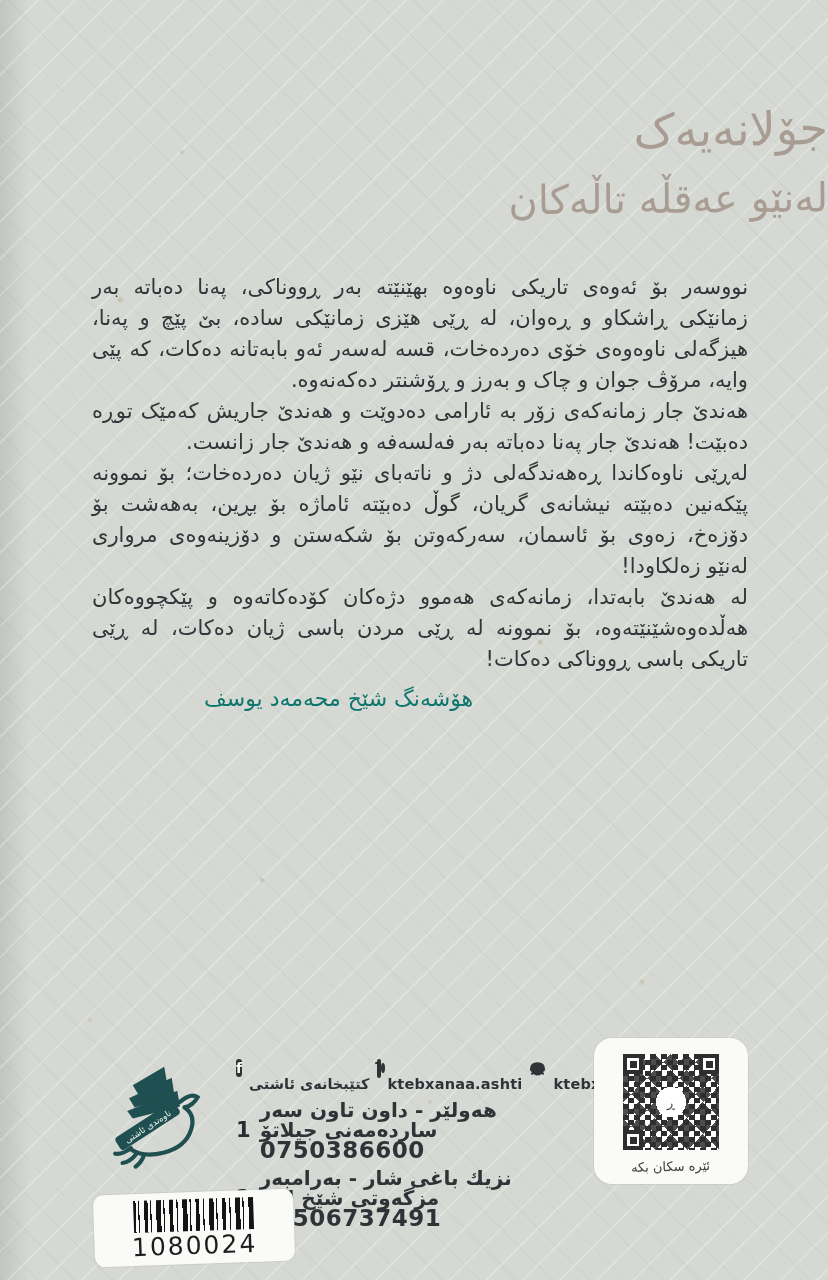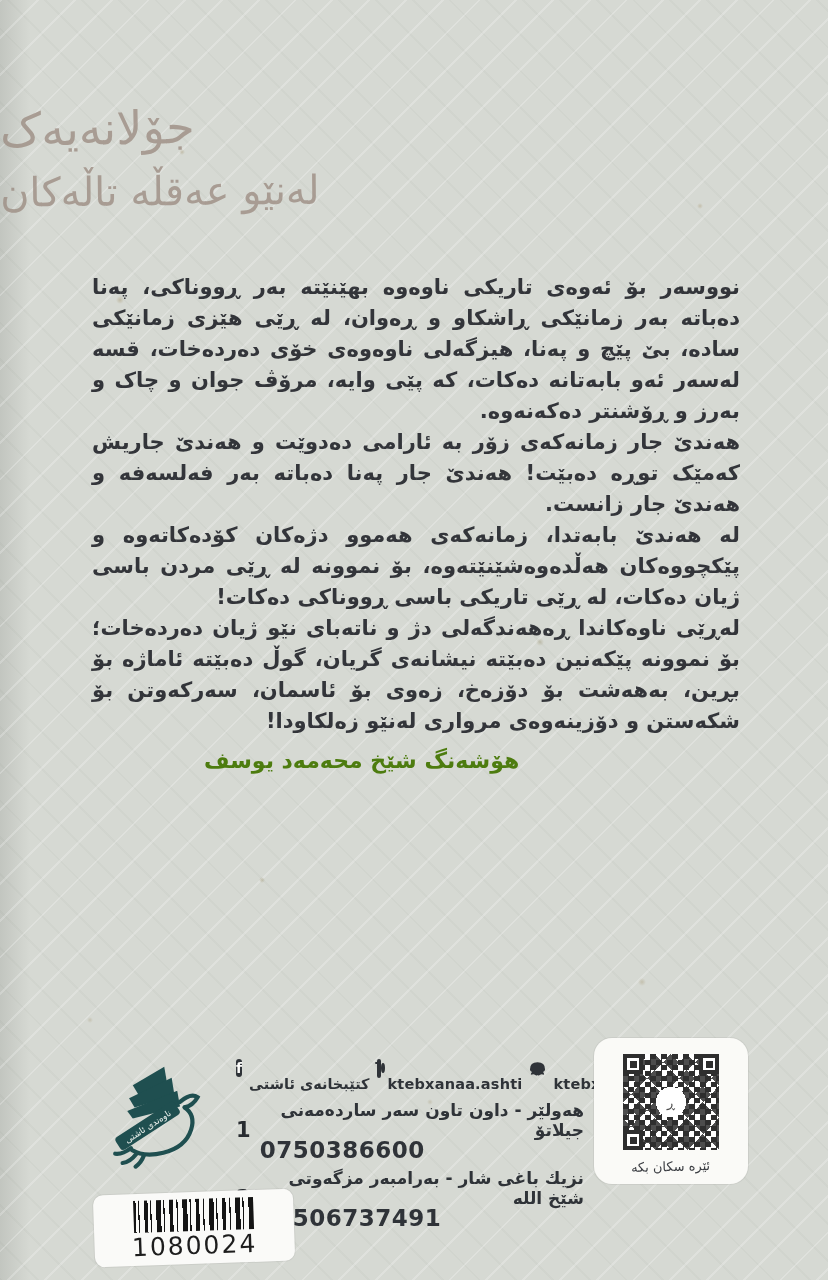--- a/index.html
+++ b/index.html
@@ -23,47 +23,47 @@
       radial-gradient(circle 3px at 120px 300px, rgba(168,152,112,.45), rgba(168,152,112,0) 4px),
       radial-gradient(circle 2px at 700px 206px, rgba(168,152,112,.40), rgba(168,152,112,0) 3px),
       radial-gradient(circle 3px at 540px 642px, rgba(150,140,100,.35), rgba(150,140,100,0) 4px),
       radial-gradient(circle 2px at 262px 880px, rgba(150,140,100,.40), rgba(150,140,100,0) 3px),
       radial-gradient(circle 3px at 642px 982px, rgba(160,145,105,.35), rgba(160,145,105,0) 4px),
       radial-gradient(circle 2px at 182px 152px, rgba(160,145,105,.40), rgba(160,145,105,0) 3px),
       radial-gradient(circle 2px at 430px 1102px, rgba(160,145,105,.30), rgba(160,145,105,0) 3px),
       radial-gradient(circle 2px at 90px 1020px, rgba(160,145,105,.30), rgba(160,145,105,0) 3px);
   }
   
-  .title-block{position:absolute;top:96px;left:0;right:0;text-align:left;color:#9d8e84;}
+  .title-block{position:absolute;top:108px;left:0;right:0;text-align:right;color:#9d8e84;}
   .title-line1{font-size:46px;font-weight:normal;opacity:.8;letter-spacing:1px;transform:rotate(-1deg);}
   .title-line2{font-size:40px;font-weight:normal;opacity:.8;margin-top:16px;transform:rotate(-.5deg);}
   
   .body-text{
-    position:absolute;top:272px;right:88px;left:92px;
+    position:absolute;top:272px;right:80px;left:92px;
     direction:rtl;text-align:justify;
-    color:#33353a;font-size:21px;line-height:31px;font-weight:bold;
+    color:#33353a;font-size:21px;line-height:31px;font-weight:normal;
   }
   .body-text p{margin:0;}
-  .author{margin-top:8px;text-align:left;padding-left:112px;font-size:22px;color:#4d7c0f;}
+  .author{margin-top:8px;text-align:left;padding-left:112px;font-size:22px;color:#0f766e;}
   
   .footer{position:absolute;top:1038px;left:90px;right:80px;display:flex;direction:ltr;align-items:flex-start;}
   .logo-wrap{width:142px;margin-top:12px;flex:0 0 auto;}
   .contact{flex:1 1 auto;padding:6px 10px 0 4px;color:#2f3338;min-width:0;}
   .social-row{display:flex;direction:ltr;align-items:center;gap:7px;font-size:14.5px;font-weight:bold;white-space:nowrap;}
   .social-row .handle{letter-spacing:.2px;margin-top:32px;}
   .fb-icon{width:18px;height:18px;border-radius:3px;background:#2f3338;color:#fbfbf9;display:inline-flex;
     align-items:center;justify-content:center;font-size:14px;font-weight:bold;line-height:1;}
   .ig-icon{width:15px;height:15px;border:2px solid #2f3338;border-radius:5px;position:relative;display:inline-block;}
   .ig-icon::before{content:"";position:absolute;inset:2.5px;border:2px solid #2f3338;border-radius:50%;}
   .ig-icon::after{content:"";position:absolute;top:1px;right:1px;width:2.5px;height:2.5px;border-radius:50%;background:#2f3338;}
   .snap-icon svg{display:block;}
   .branch{display:flex;direction:ltr;align-items:center;gap:9px;margin-top:8px;}
   .branch-num{font-size:21px;font-weight:bold;color:#282c30;line-height:1;}
   .branch-lines{flex:1 1 auto;min-width:0;}
-  .branch-address{direction:rtl;text-align:right;font-size:17px;font-weight:bold;line-height:20px;}
+  .branch-address{direction:rtl;text-align:left;font-size:20px;font-weight:bold;line-height:20px;}
   .branch-phone{direction:ltr;text-align:left;font-size:23px;font-weight:bold;letter-spacing:.5px;line-height:20px;}
   
   .qr-sticker{flex:0 0 auto;width:128px;background:#fafaf7;border-radius:18px;padding:16px 13px 10px;
     display:flex;flex-direction:column;align-items:center;box-shadow:0 0 0 1px rgba(0,0,0,.05);}
   .qr{width:96px;height:96px;position:relative;background-color:#fff;
     background-image:
       radial-gradient(circle at 50% 50%, #fff 0 15px, rgba(255,255,255,0) 15px),
       repeating-conic-gradient(#2e2e2e 0% 25%, rgba(0,0,0,0) 0% 50%),
       repeating-conic-gradient(from 45deg, rgba(46,46,46,.85) 0% 25%, rgba(0,0,0,0) 0% 50%);
     background-size:100% 100%, 11px 11px, 16px 16px;}
@@ -94,22 +94,22 @@
 <div class="speckles"></div>
 
 <div class="title-block">
   <div class="title-line1">جۆلانەیەک</div>
   <div class="title-line2">لەنێو عەقڵە تاڵەکان</div>
 </div>
 
 <div class="body-text">
   <p>نووسەر بۆ ئەوەی تاریکی ناوەوە بهێنێتە بەر ڕووناکی، پەنا دەباتە بەر زمانێکی ڕاشکاو و ڕەوان، لە ڕێی هێزی زمانێکی سادە، بێ پێچ و پەنا، هیزگەلی ناوەوەی خۆی دەردەخات، قسە لەسەر ئەو بابەتانە دەکات، کە پێی وایە، مرۆڤ جوان و چاک و بەرز و ڕۆشنتر دەکەنەوە.</p>
   <p>هەندێ جار زمانەکەی زۆر بە ئارامی دەدوێت و هەندێ جاریش کەمێک توڕە دەبێت! هەندێ جار پەنا دەباتە بەر فەلسەفە و هەندێ جار زانست.</p>
+  <p>لەڕێی ناوەکاندا ڕەهەندگەلی دژ و ناتەبای نێو ژیان دەردەخات؛ بۆ نموونە پێکەنین دەبێتە نیشانەی گریان، گوڵ دەبێتە ئاماژە بۆ بڕین، بەهەشت بۆ دۆزەخ، زەوی بۆ ئاسمان، سەرکەوتن بۆ شکەستن و دۆزینەوەی مرواری لەنێو زەلکاودا!</p>
   <p>لە هەندێ بابەتدا، زمانەکەی هەموو دژەکان کۆدەکاتەوە و پێکچووەکان هەڵدەوەشێنێتەوە، بۆ نموونە لە ڕێی مردن باسی ژیان دەکات، لە ڕێی تاریکی باسی ڕووناکی دەکات!</p>
-  <p>لەڕێی ناوەکاندا ڕەهەندگەلی دژ و ناتەبای نێو ژیان دەردەخات؛ بۆ نموونە پێکەنین دەبێتە نیشانەی گریان، گوڵ دەبێتە ئاماژە بۆ بڕین، بەهەشت بۆ دۆزەخ، زەوی بۆ ئاسمان، سەرکەوتن بۆ شکەستن و دۆزینەوەی مرواری لەنێو زەلکاودا!</p>
   <div class="author">هۆشەنگ شێخ محەمەد یوسف</div>
 </div>
 
 <div class="footer">
 
   <div class="logo-wrap">
     <svg width="130" height="125" viewBox="0 0 140 135">
       <g fill="#1f4f50" stroke="none">
         <path d="M46 38 L80 18 L83 36 L52 48 Z"></path>
         <path d="M42 52 L88 30 L91 49 L48 62 Z"></path>

